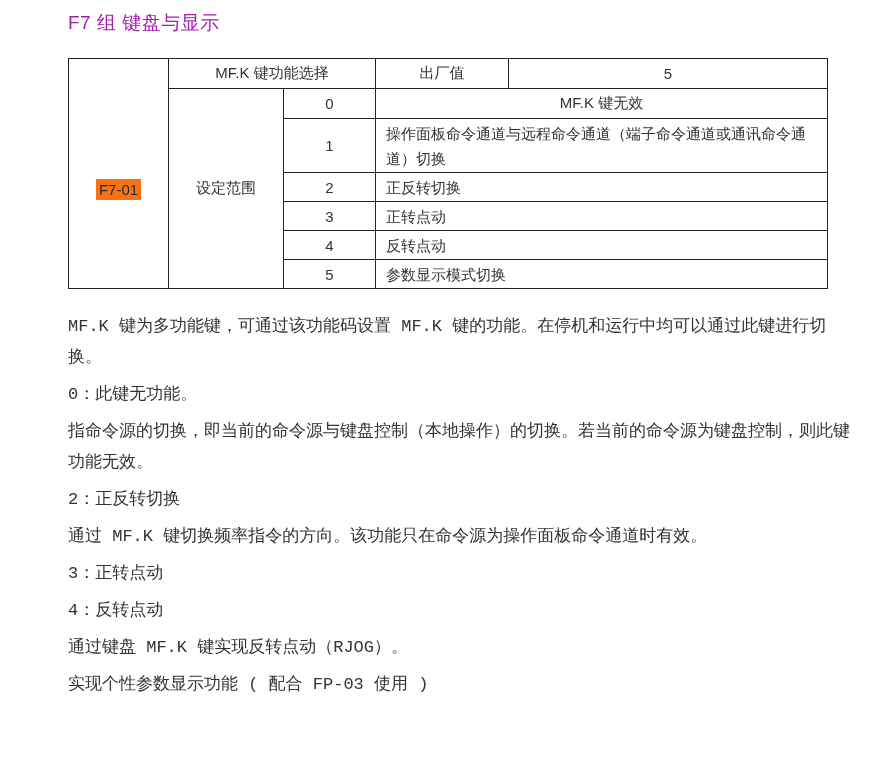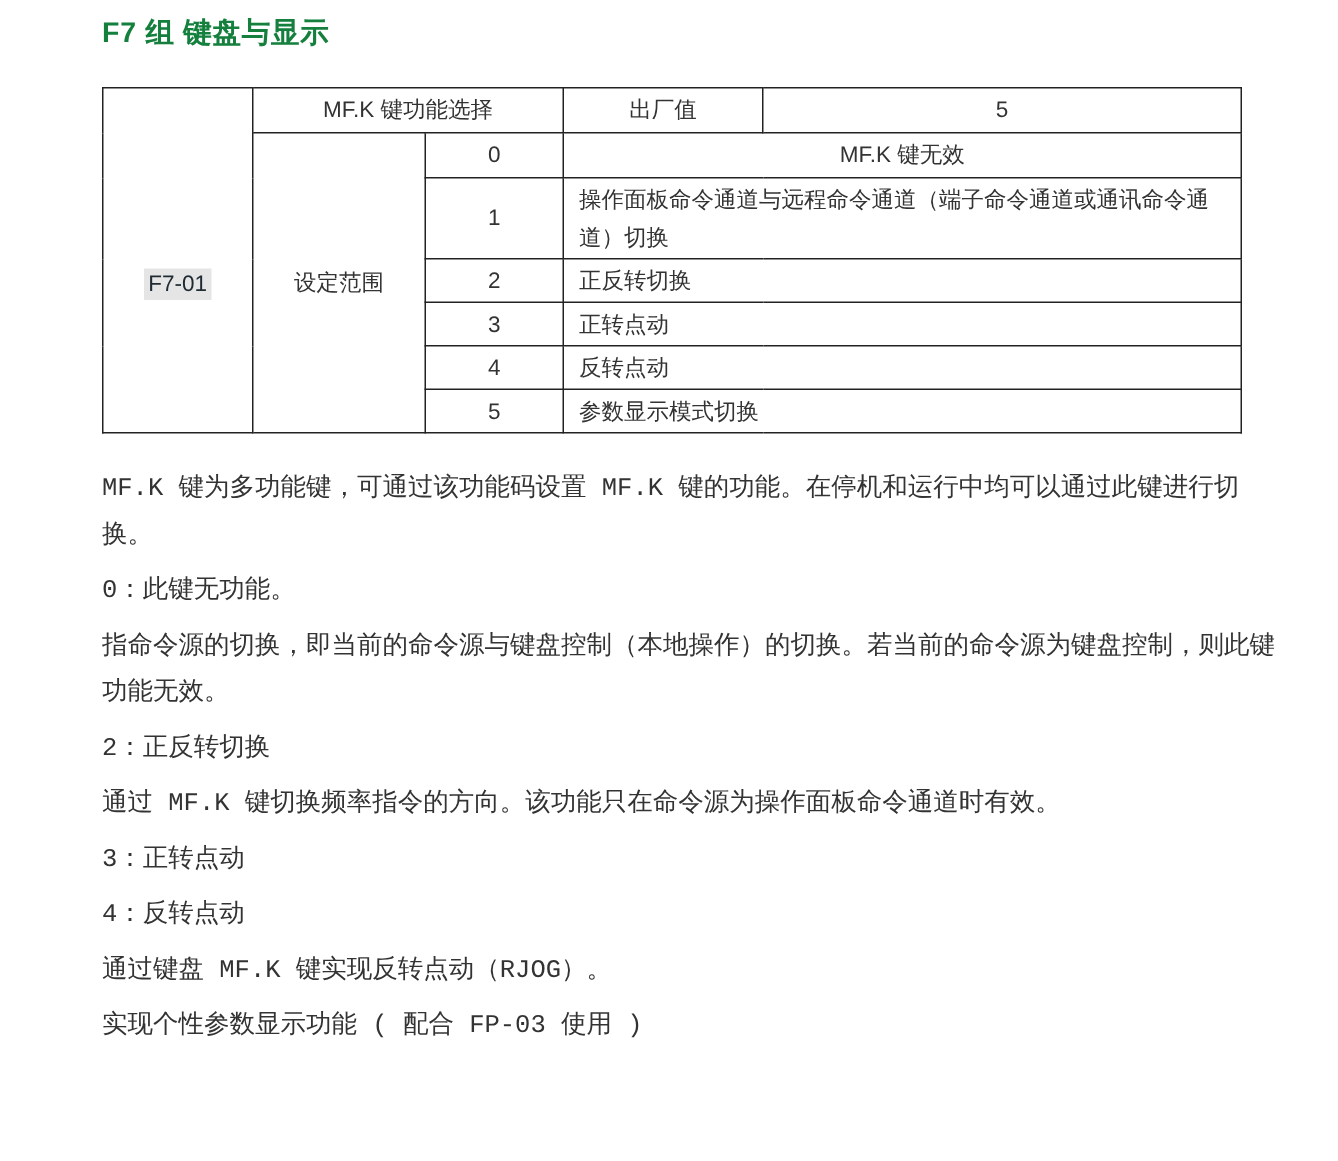--- a/index.html
+++ b/index.html
@@ -16,22 +16,22 @@
     background: #ffffff;
     overflow: hidden;
   }
   .content {
     padding: 10px 0 0 68px;
   }
   h1.doc-title {
     margin: 0 1px 22px 0;
     font-size: 19px;
     line-height: 26px;
-    font-weight: 700;
-    color: #15803d;
+    font-weight: 400;
+    color: #a21caf;
     letter-spacing: 0.5px;
   }
   table.func-table {
     border-collapse: collapse;
     table-layout: fixed;
     width: 759px;
     font-size: 15px;
     color: #333333;
   }
   table.func-table td {
@@ -82,21 +82,21 @@
       <colgroup>
         <col style="width:100px">
         <col style="width:115px">
         <col style="width:92px">
         <col style="width:133px">
         <col style="width:319px">
       </colgroup>
       <tbody>
         <tr class="h30">
           <td rowspan="7" class="center">
-            <span class="hl" style="background: #e5e5e5; margin-top: 32px;">F7-01</span>
+            <span class="hl" style="background: #f97316; margin-top: 32px;">F7-01</span>
           </td>
           <td colspan="2" class="center">MF.K 键功能选择</td>
           <td class="center">出厂值</td>
           <td class="center">5</td>
         </tr>
         <tr class="h30">
           <td rowspan="6" class="center">设定范围</td>
           <td class="center">0</td>
           <td colspan="2" class="center">MF.K 键无效</td>
         </tr>

